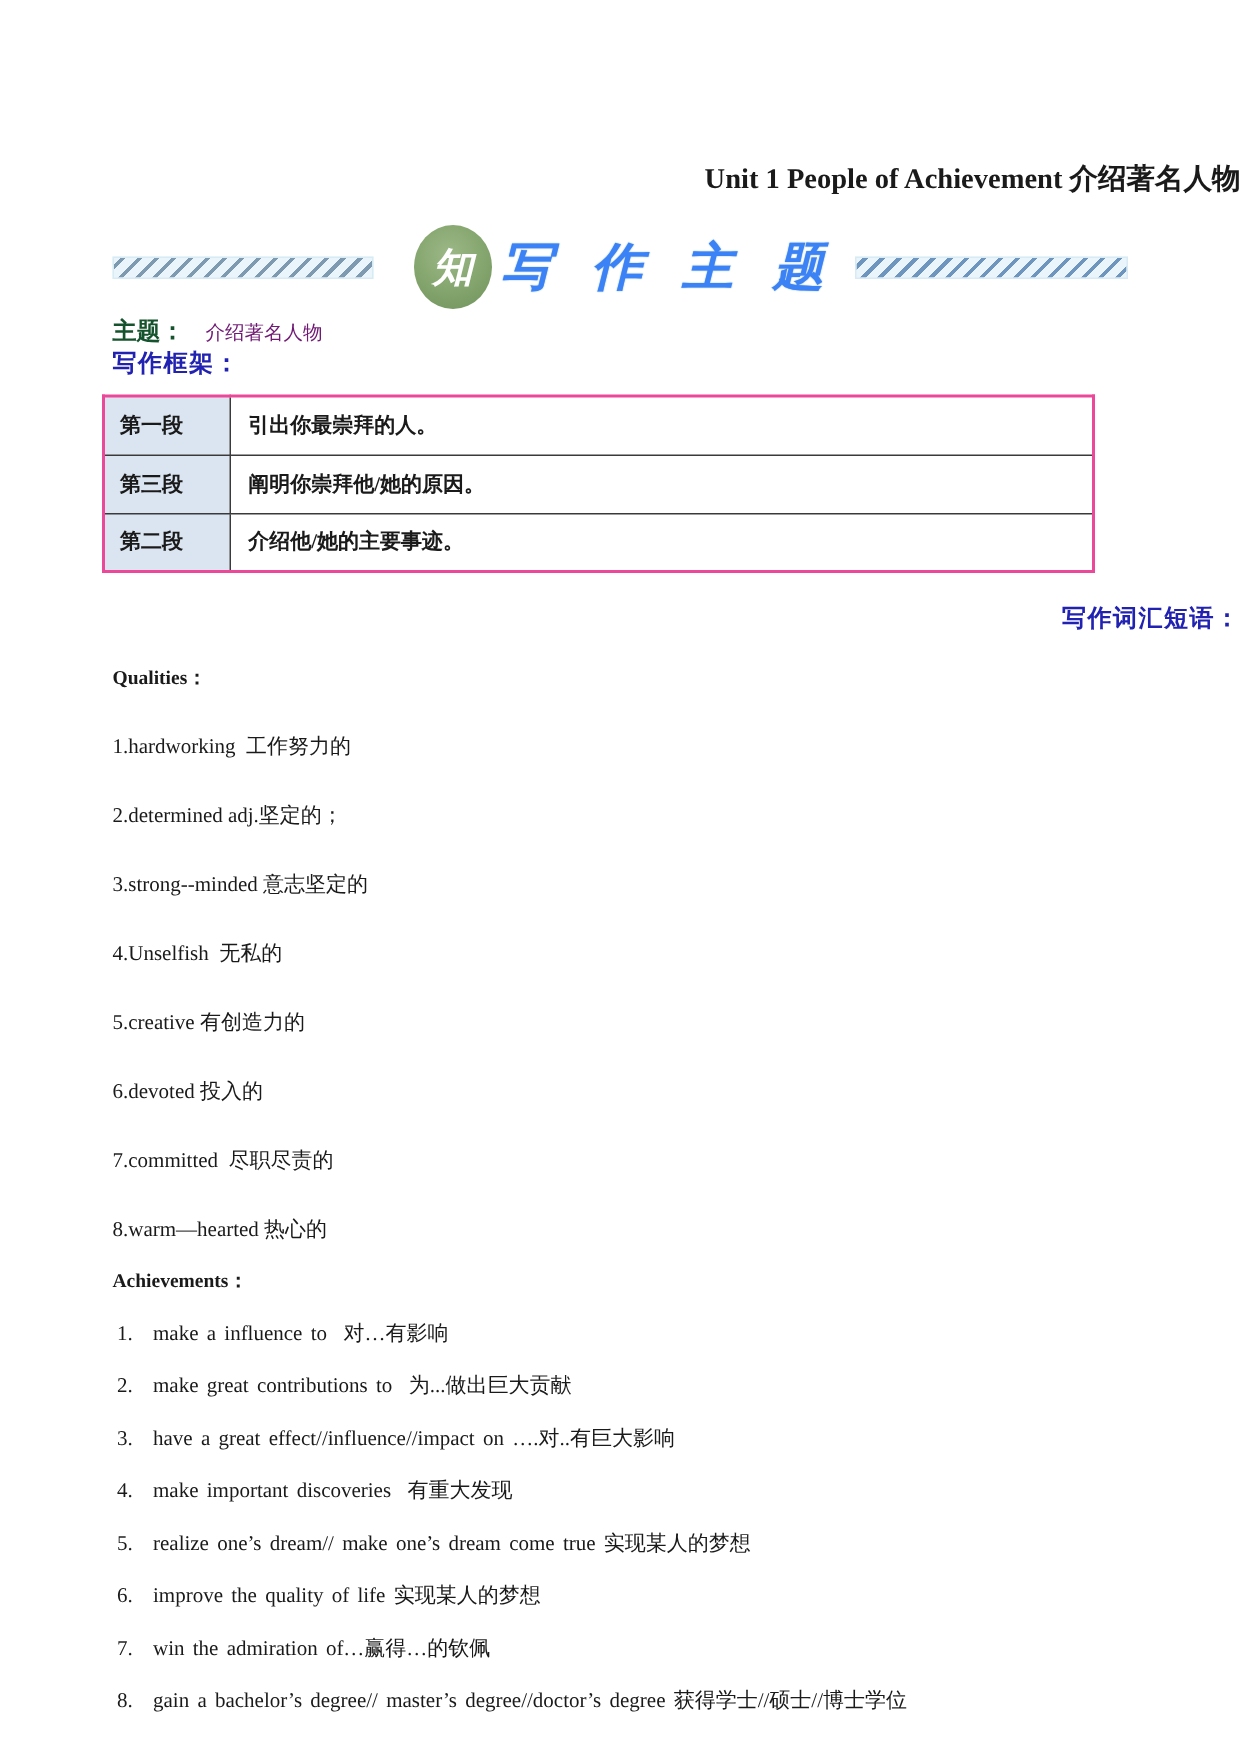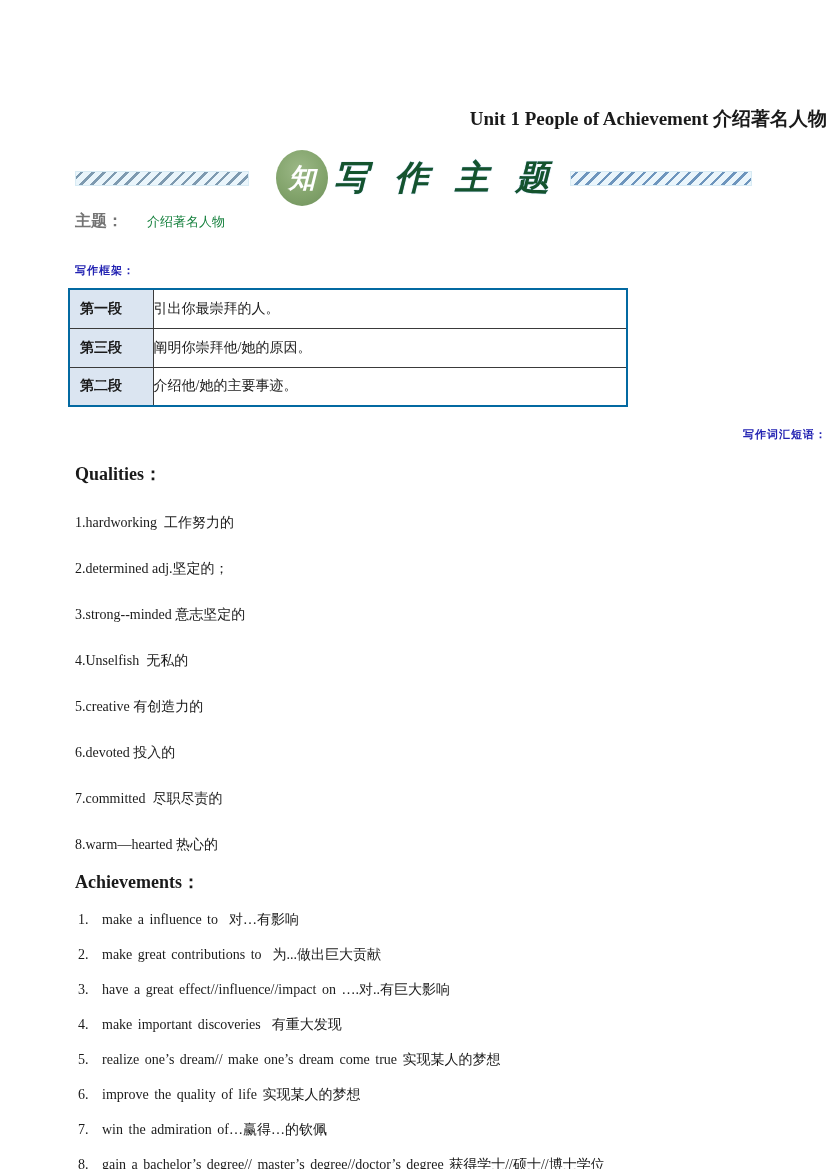--- a/index.html
+++ b/index.html
@@ -59,65 +59,65 @@
     font-weight:bold;
     font-style:italic;
     flex-shrink:0;
   }
   .banner-title {
     margin:0 12px 0 6px;
     font-size:34px;
     font-weight:bold;
     font-style:italic;
     letter-spacing:9px;
-    color:#14532d;
+    color:#3b82f6;
     white-space:nowrap;
     text-shadow:0 0 1px #6fa3cf;
   }
   
   .theme-line { margin:5px 0 0 75px; font-size:13px; }
   .theme-label {
-    color:#737373;
+    color:#14532d;
     font-weight:bold;
     font-size:16px;
-    margin-right:24px;
+    margin-right:14px;
   }
-  .theme-value { font-size:13px; color:#15803d; }
+  .theme-value { font-size:13px; color:#701a75; }
   
   .blue-heading {
-    margin:31px 0 0 75px;
+    margin:0 0 0 75px;
     color:#2222b2;
     font-weight:bold;
-    font-size:11px;
+    font-size:16px;
     letter-spacing:1px;
   }
   
   .frame-table {
     margin:10px 0 0 68px;
-    width:560px;
+    width:662px;
     border-collapse:collapse;
-    border:2px solid #0369a1;
+    border:2px solid #ec4899;
   }
   .frame-table td {
     border:1px solid #3a3a3a;
     height:39px;
     font-size:14px;
     vertical-align:middle;
   }
   .frame-table td.cell-label {
     width:84px;
     background:#dbe5f1;
     font-weight:bold;
     padding-left:10px;
   }
-  .frame-table td.cell-desc { padding-left:0; }
+  .frame-table td.cell-desc { padding-left:12px;font-weight:bold; }
   
   .group-heading {
     margin:16px 0 0 75px;
-    font-size:18px;
+    font-size:13px;
     font-weight:bold;
   }
   .q-item {
     margin:28px 0 0 75px;
     font-size:14px;
     white-space:pre-wrap;
   }
   .a-item {
     margin:17px 0 0 78px;
     font-size:14px;

